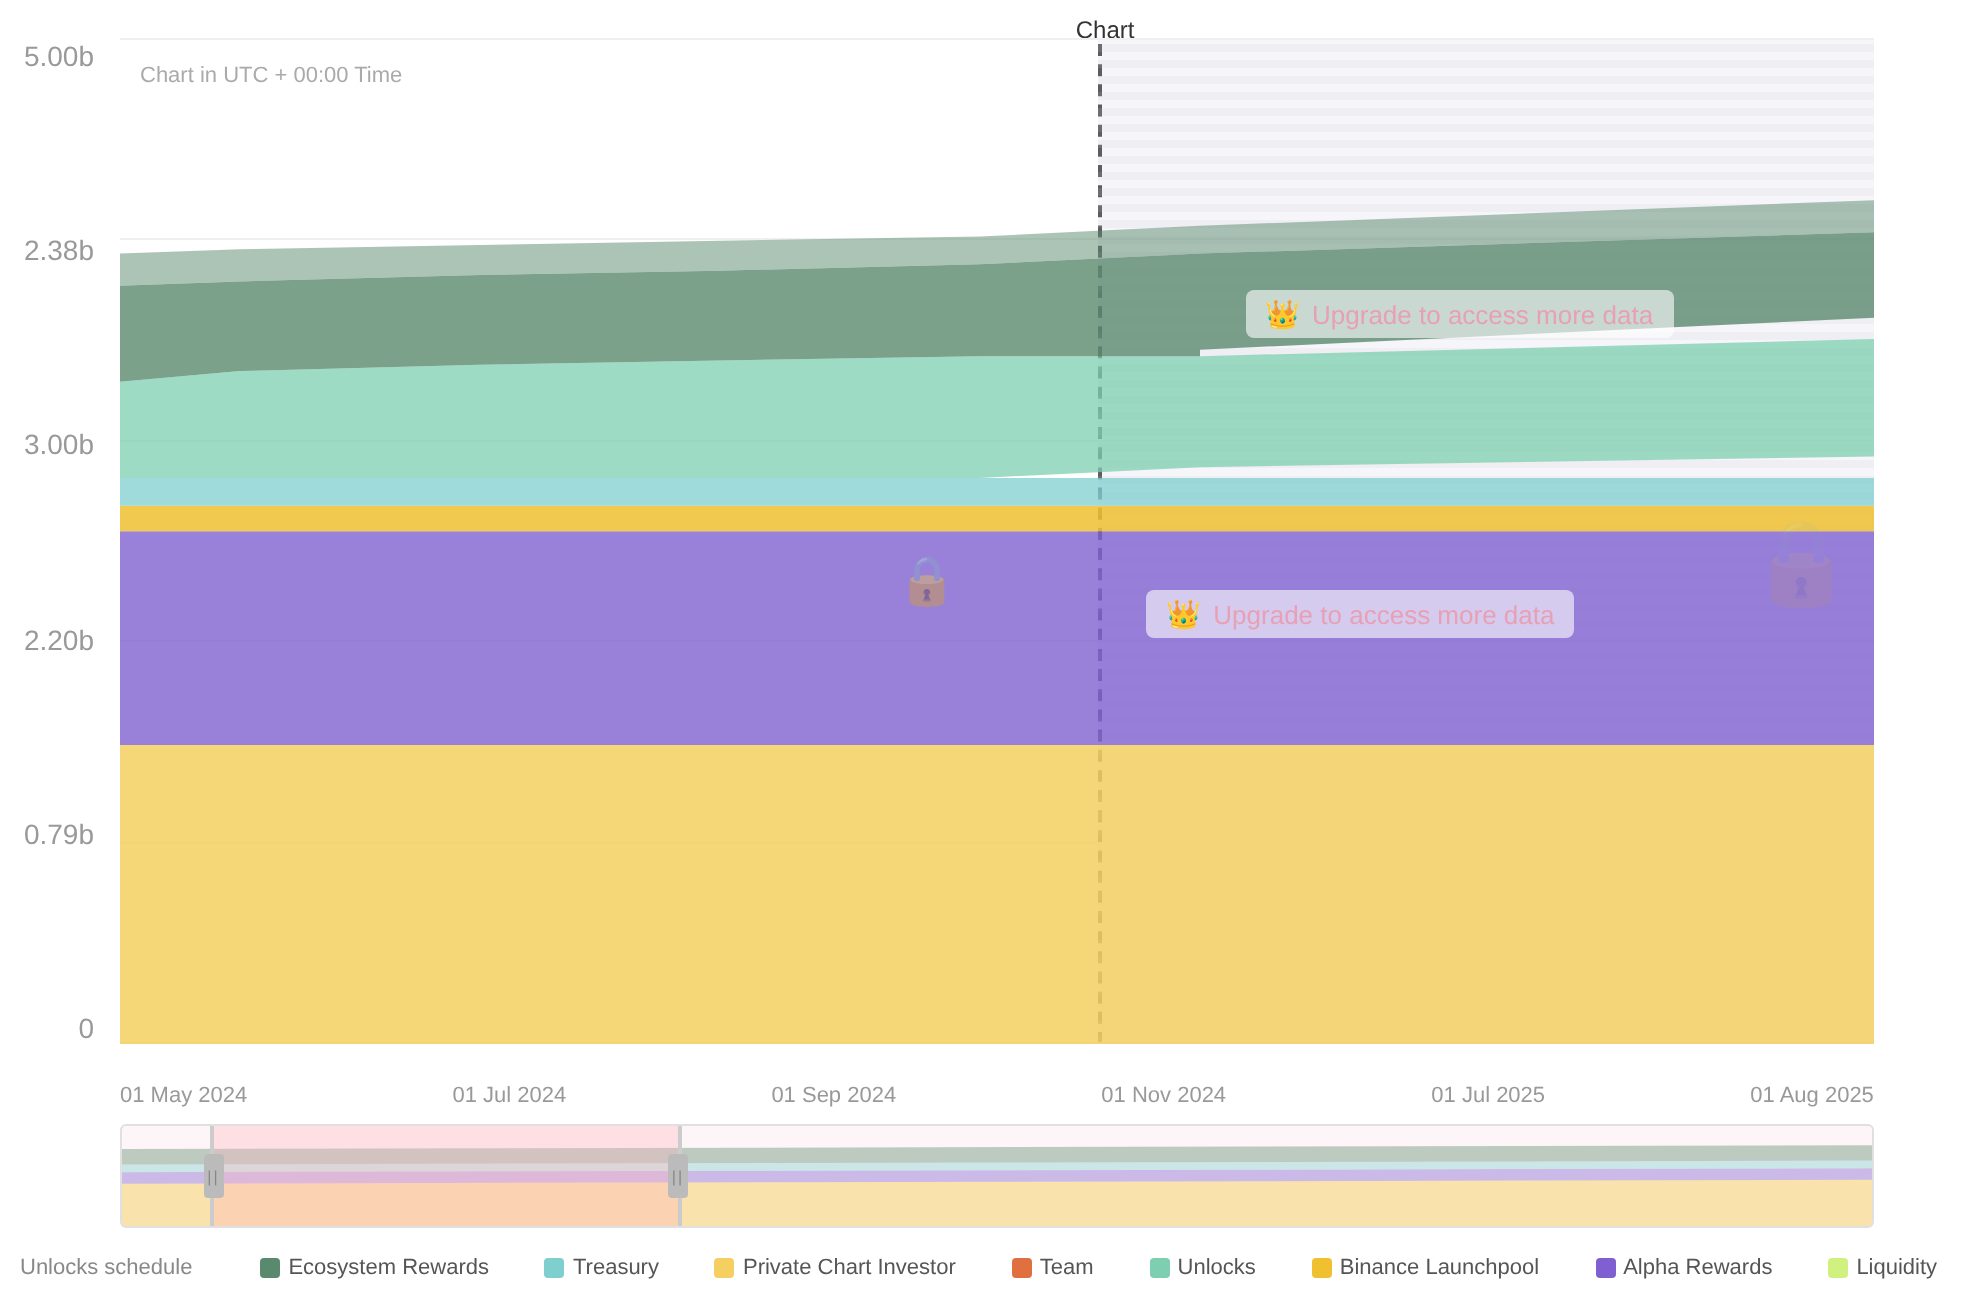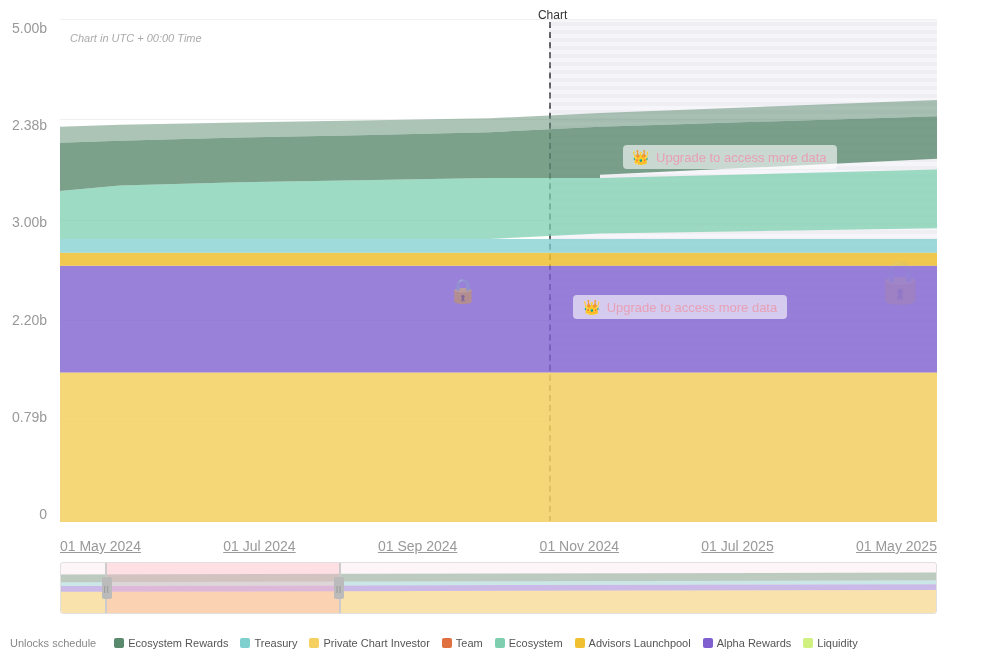--- a/index.html
+++ b/index.html
@@ -22,21 +22,20 @@
       position: relative;
       flex: 1;
       padding: 20px 50px 40px 60px;
     }
     .chart-subtitle {
       position: absolute;
       top: 32px;
       left: 70px;
       font-size: 11px;
       color: #aaa;
-      font-style: italic;
     }
     .today-label {
       position: absolute;
       top: 8px;
       font-size: 12px;
       color: #333;
       transform: translateX(-50%);
     }
     .today-line {
       position: absolute;
@@ -64,23 +63,22 @@
     }
     .x-axis {
       position: absolute;
       bottom: 8px;
       left: 60px;
       right: 50px;
       display: flex;
       justify-content: space-between;
     }
     .x-label {
-      font-size: 14px;
+      font-size: 11px;
       color: #999;
-      text-decoration: underline;
     }
     .upgrade-banner-top {
       position: absolute;
       display: flex;
       align-items: center;
       gap: 6px;
       font-size: 13px;
       color: #e8a0b4;
       background: rgba(255,255,255,0.6);
       padding: 4px 10px;
@@ -159,23 +157,23 @@
     }
     .minimap-handle::before {
       content: '||';
       font-size: 8px;
       color: #888;
       letter-spacing: 1px;
     }
     .legend {
       height: 30px;
       display: flex;
-      align-items: flex-end;
+      align-items: center;
       padding: 0 10px;
-      gap: 0px;
+      gap: 16px;
       flex-wrap: nowrap;
       font-size: 11px;
       color: #555;
       overflow: hidden;
     }
     .legend-item {
       display: flex;
       align-items: center;
       gap: 4px;
       margin-right: 12px;
@@ -280,21 +278,21 @@
     <div class="lock-watermark-right" style="top: 50%; right: 60px; transform: translateY(-50%); font-size: 42px; opacity: 0.3;">
       🔒
     </div>
 
     <div class="x-axis">
       <span class="x-label">01 May 2024</span>
       <span class="x-label">01 Jul 2024</span>
       <span class="x-label">01 Sep 2024</span>
       <span class="x-label">01 Nov 2024</span>
       <span class="x-label">01 Jul 2025</span>
-      <span class="x-label">01 May 2025</span>
+      <span class="x-label">01 Aug 2025</span>
     </div>
 
   </div>
 
   <div class="minimap">
     
     <svg width="100%" height="100%" viewBox="0 0 877 52" preserveAspectRatio="none">
       <path d="M0,52 L0,30 L877,28 L877,52 Z" fill="#f5d060" opacity="0.5"></path>
       <path d="M0,30 L877,28 L877,22 L0,24 Z" fill="#8060d0" opacity="0.4"></path>
       <path d="M0,24 L877,22 L877,18 L0,20 Z" fill="#7fcfcf" opacity="0.4"></path>
@@ -324,25 +322,25 @@
     <span class="legend-item">
       <span class="legend-dot" style="background:#f5d060;"></span>
       <span>Private Chart Investor</span>
     </span>
     <span class="legend-item">
       <span class="legend-dot" style="background:#e07040;"></span>
       <span>Team</span>
     </span>
     <span class="legend-item">
       <span class="legend-dot" style="background:#7ecfb0;"></span>
-      <span>Ecosystem</span>
+      <span>Unlocks</span>
     </span>
     <span class="legend-item">
       <span class="legend-dot" style="background:#f0c030;"></span>
-      <span>Advisors Launchpool</span>
+      <span>Binance Launchpool</span>
     </span>
     <span class="legend-item">
       <span class="legend-dot" style="background:#8060d0;"></span>
       <span>Alpha Rewards</span>
     </span>
     <span class="legend-item">
       <span class="legend-dot" style="background:#d0f080;"></span>
       <span>Liquidity</span>
     </span>
   </div>

